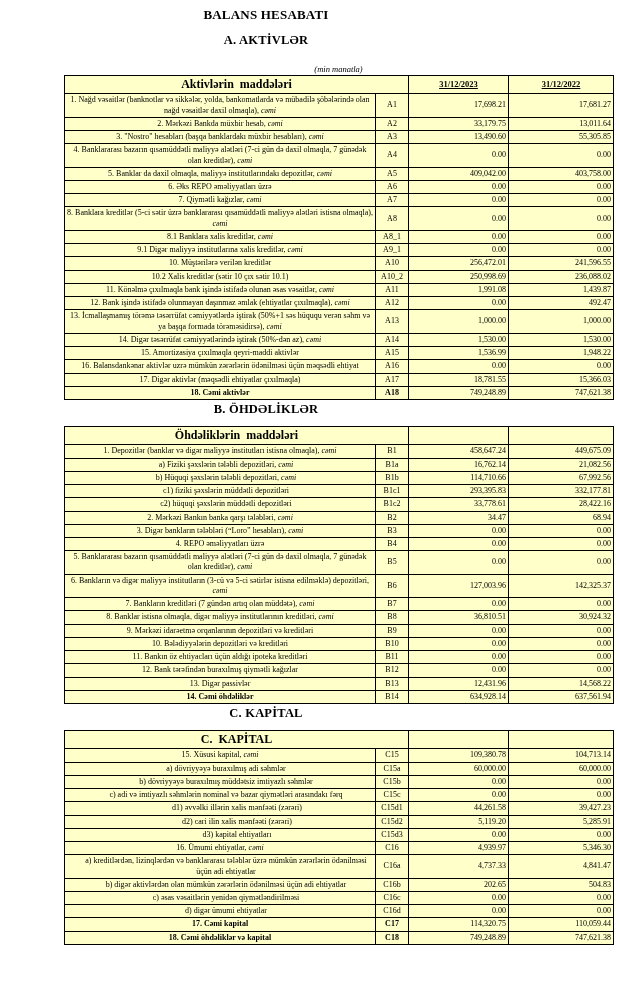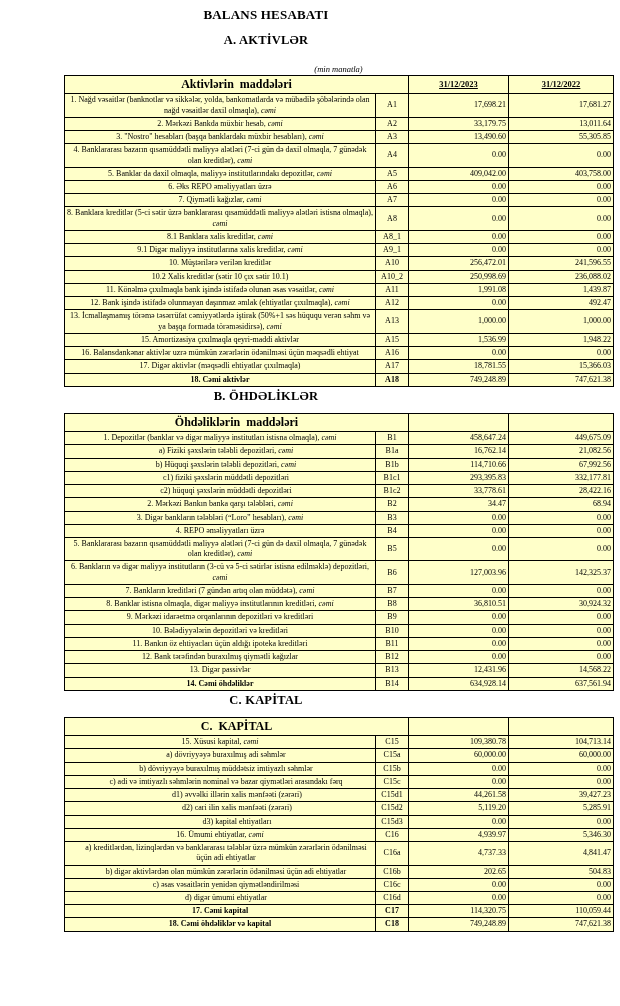--- a/index.html
+++ b/index.html
@@ -165,20 +165,26 @@
           <td class="val">0.00</td>
           <td class="val">492.47</td>
         </tr>
         <tr>
           <td class="lbl ind-0"><span>13. İcmallaşmamış törəmə təsərrüfat cəmiyyətlərdə iştirak (50%+1 səs hüququ verən səhm və ya başqa formada törəməsidirsə), </span><span class="it">cəmi</span></td>
           <td class="code">A13</td>
           <td class="val">1,000.00</td>
           <td class="val">1,000.00</td>
         </tr>
         <tr>
+          <td class="lbl ind-0"><span>14. Digər təsərrüfat cəmiyyətlərində iştirak (50%-dən az), </span><span class="it">cəmi</span></td>
+          <td class="code">A14</td>
+          <td class="val">1,530.00</td>
+          <td class="val">1,530.00</td>
+        </tr>
+        <tr>
           <td class="lbl ind-0"><span>15. Amortizasiya çıxılmaqla qeyri-maddi aktivlər</span></td>
           <td class="code">A15</td>
           <td class="val">1,536.99</td>
           <td class="val">1,948.22</td>
         </tr>
         <tr>
           <td class="lbl ind-0"><span>16. Balansdankənar aktivlər uzrə mümkün zərərlərin ödənilməsi üçün məqsədli ehtiyat</span></td>
           <td class="code">A16</td>
           <td class="val">0.00</td>
           <td class="val">0.00</td>

